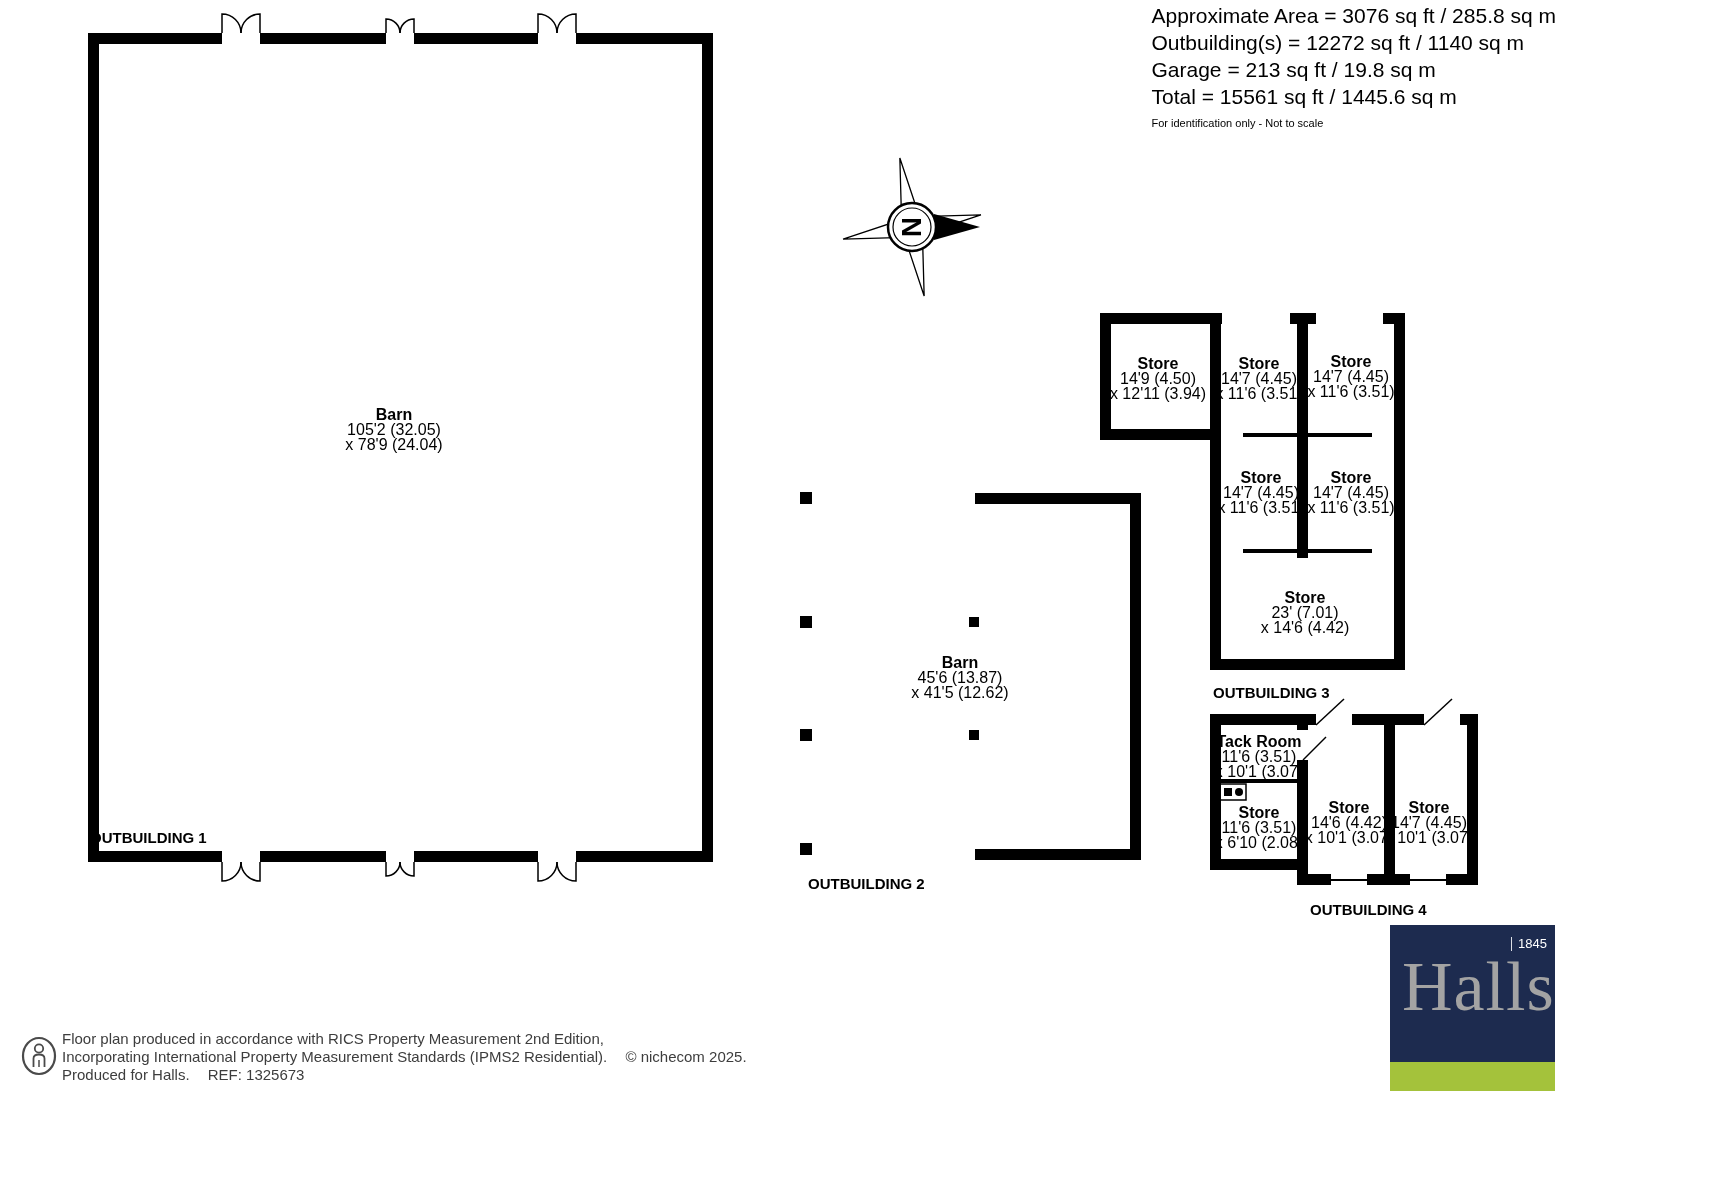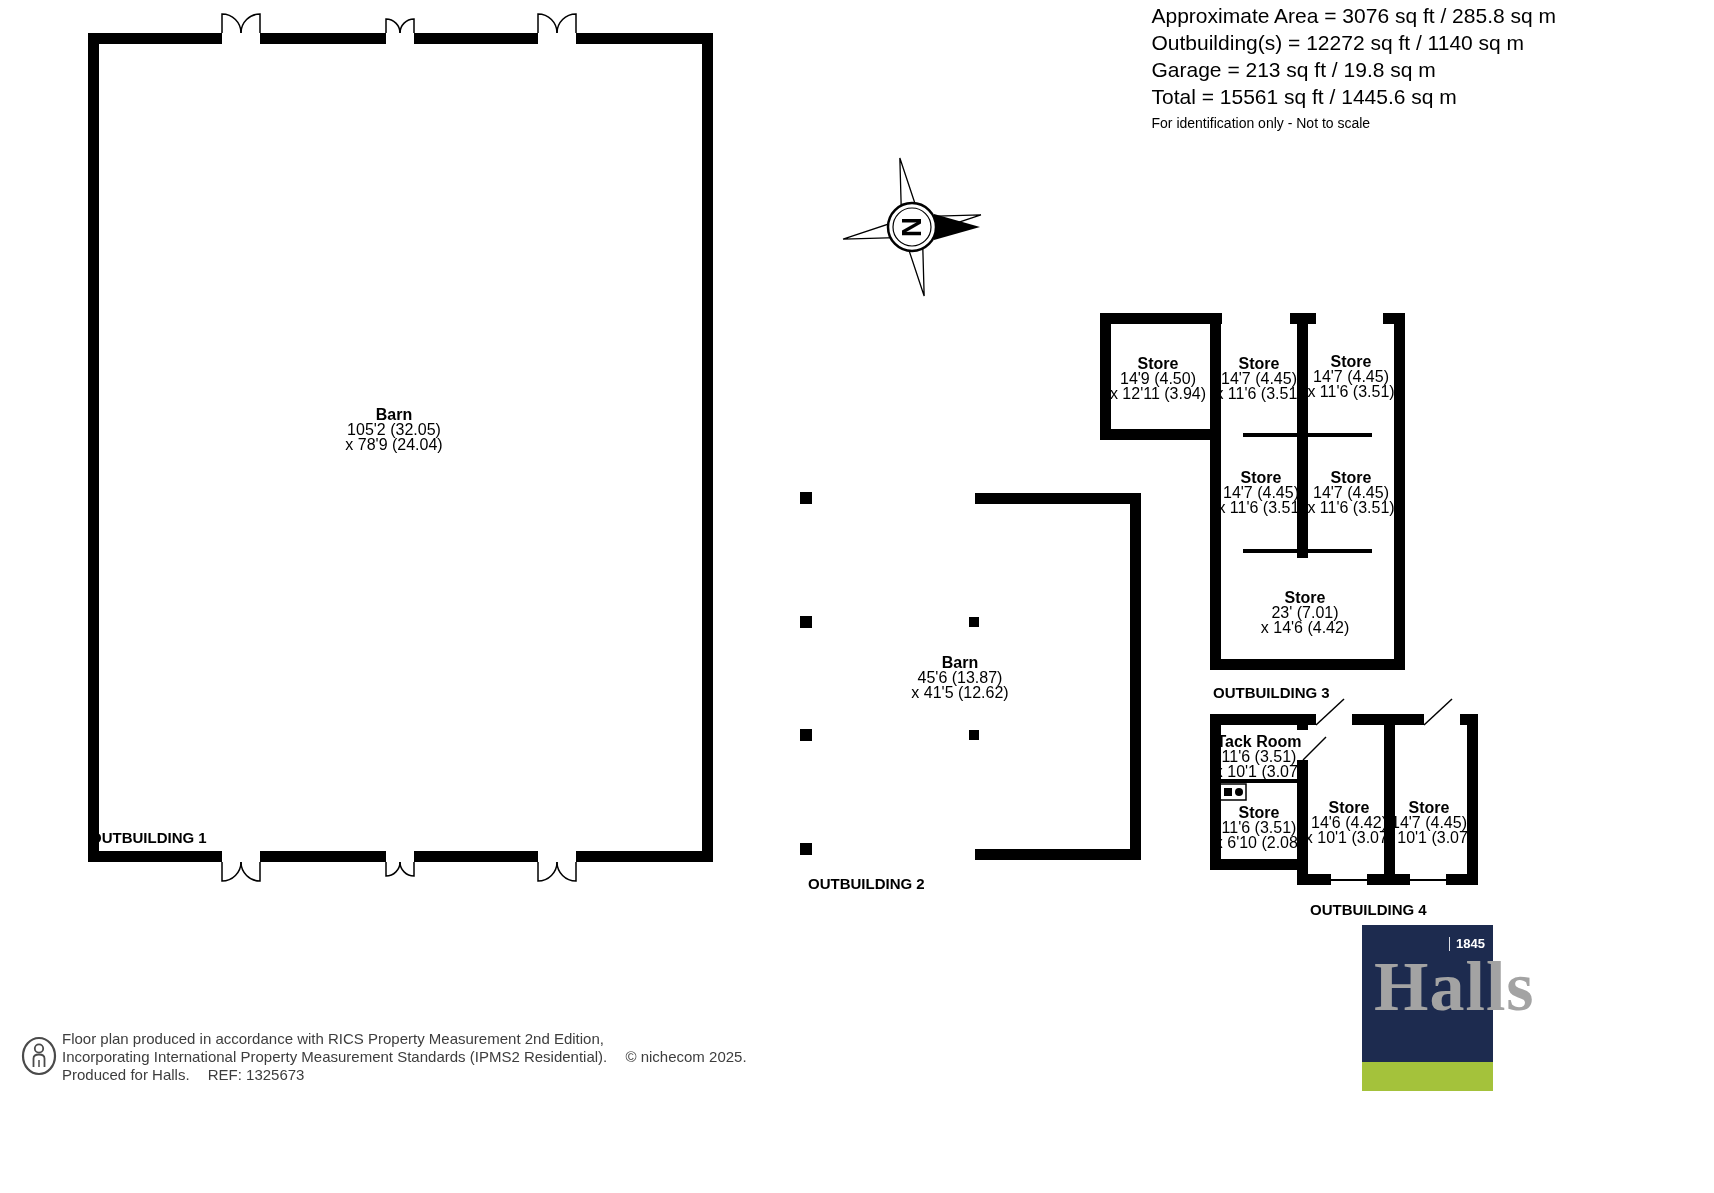--- a/index.html
+++ b/index.html
@@ -7,32 +7,32 @@
   .canvas {
     position:relative; width:1714px; height:1193px; background:#fff;
     font-family:"Liberation Sans", sans-serif; color:#000; overflow:hidden;
   }
   .plan-svg { position:absolute; left:0; top:0; color:var(--wall,#000); }
   .plan-svg .w { fill:currentColor; }
   .plan-svg .a { fill:none; stroke:currentColor; stroke-width:1.5; }
   .compass-n { font:700 28px "Liberation Sans", sans-serif; fill:currentColor; }
 
   .area-summary { position:absolute; top:2px; right:158px; text-align:left; font-size:21px; line-height:27px; }
-  .area-summary .disclaimer { font-size:14px; line-height:20px; margin-top:3px; }
+  .area-summary .disclaimer { font-size:11px; line-height:20px; margin-top:3px; }
 
   .room-label { position:absolute; transform:translate(-50%,-50%); text-align:center; font-size:16px; line-height:15px; white-space:nowrap; }
   .room-name { font-weight:700; }
 
   .ob-label { position:absolute; font-weight:700; font-size:15px; white-space:nowrap; }
 
   .footer-text { position:absolute; left:62px; top:1030px; font-size:15px; line-height:18px; color:var(--footer_text,#3d3d3d); }
   .footer-text .cr { margin-left:14px;text-align:right; }
   .person-badge { position:absolute; left:20px; top:1036px; }
 
-  .halls-logo { position:absolute; left:1362px; top:925px; width:131px; height:166px;font-weight:bold; }
+  .halls-logo { position:absolute; left:1390px; top:925px; width:165px; height:166px; }
   .logo-navy { position:relative; width:100%; height:137px; background:var(--logo_navy,#1d2b4f); }
   .logo-brand { position:absolute; left:12px; top:22px; font-family:"Liberation Serif", serif; font-size:70px; color:#a3a3a3; letter-spacing:1px; }
   .logo-year { position:absolute; top:12px; right:8px; font-size:13px; line-height:14px; color:#fff; border-left:1px solid rgba(255,255,255,.85); padding-left:6px; }
   .logo-green { width:100%; height:29px; background:var(--logo_green,#a4c23b); }
 </style>
 </head>
 <body>
 
 <div class="canvas">
 

